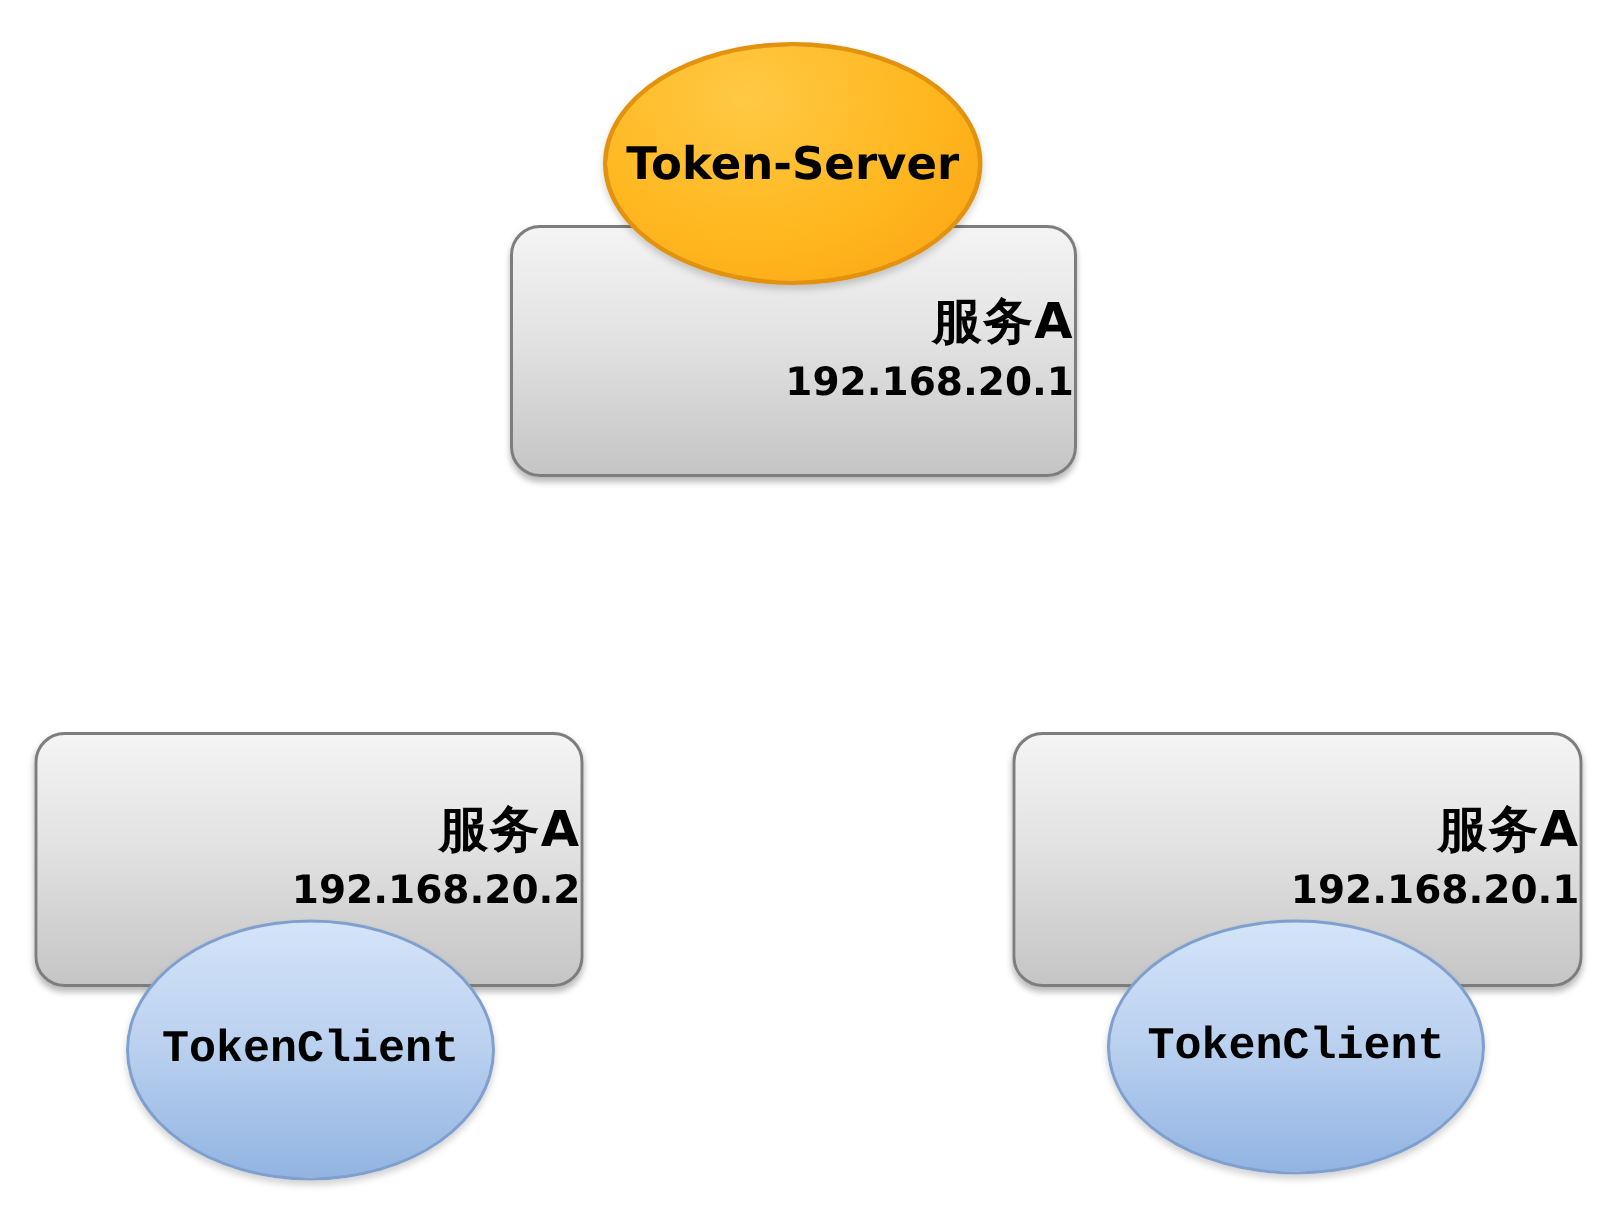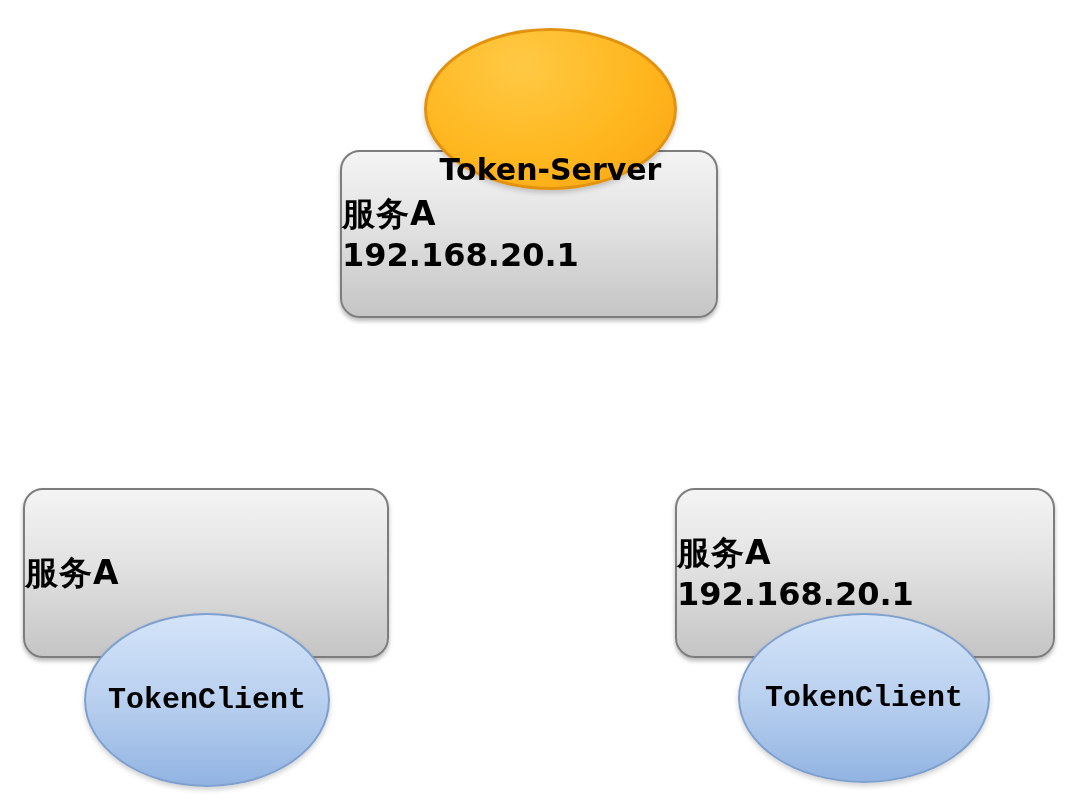--- a/index.html
+++ b/index.html
@@ -29,33 +29,33 @@
     overflow: hidden;
   }
   .box {
     position: absolute;
     border: 2px solid var(--box-border);
     border-radius: 20px;
     background: linear-gradient(to bottom, var(--box-fill-top) 0%, #e2e2e2 45%, var(--box-fill-bottom) 100%);
     box-shadow: 0 3px 4px rgba(0,0,0,0.28);
     display: flex;
     flex-direction: column;
-    align-items: flex-start;
+    align-items: flex-end;
     justify-content: center;
     text-align: center;
   }
   .box .service-name {
     font-size: 33px;
     font-weight: bold;
     color: var(--text);
     line-height: 42px;
     letter-spacing: 1px;
   }
   .box .service-ip {
-    font-size: 32px;
+    font-size: 26px;
     font-weight: bold;
     color: var(--text);
     line-height: 40px;
   }
   .ellipse {
     position: absolute;
     border-radius: 50%;
     display: flex;
     align-items: center;
     justify-content: center;
@@ -76,21 +76,21 @@
     background: linear-gradient(to bottom,
       var(--client-ellipse-fill-top) 0%,
       #b9d0ef 50%,
       var(--client-ellipse-fill-bottom) 100%);
     border: 2.5px solid var(--client-ellipse-border);
     font-size: 30px;
     font-family: Liberation Mono, monospace;
   }
   
   .box.server-box    { left: 340px; top: 150px; width: 378px; height: 168px; }
-  .ellipse.server-el { left: 424px; top:  28px; width: 253px; height: 162px; align-items: flex-end; }
+  .ellipse.server-el { left: 402px; top:  28px; width: 253px; height: 162px; }
 
   .box.client-box-left    { left:  23px; top: 488px; width: 366px; height: 170px; }
   .ellipse.client-el-left { left:  84px; top: 613px; width: 246px; height: 174px; }
 
   .box.client-box-right    { left: 675px; top: 488px; width: 380px; height: 170px; }
   .ellipse.client-el-right { left: 738px; top: 613px; width: 252px; height: 170px; }
 </style>
 </head>
 <body>
 
@@ -99,20 +99,21 @@
   <div class="box server-box">
     <div class="service-name">服务A</div>
     <div class="service-ip">192.168.20.1</div>
   </div>
   <div class="ellipse server server-el">
     <span>Token-Server</span>
   </div>
 
   <div class="box client-box-left">
     <div class="service-name">服务A</div>
+    <div class="service-ip">192.168.20.2</div>
   </div>
   <div class="ellipse client client-el-left">
     <span>TokenClient</span>
   </div>
 
   <div class="box client-box-right">
     <div class="service-name">服务A</div>
     <div class="service-ip">192.168.20.1</div>
   </div>
   <div class="ellipse client client-el-right">

